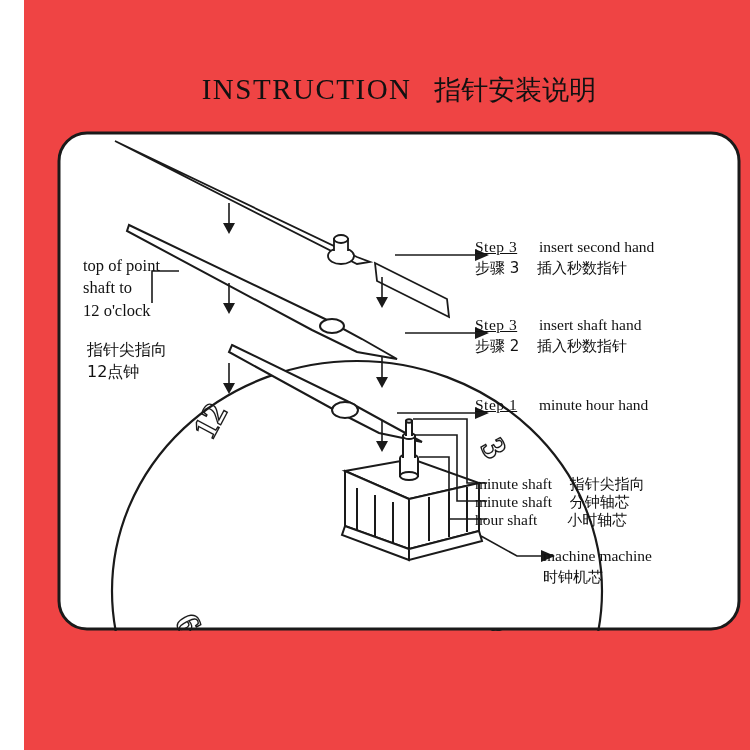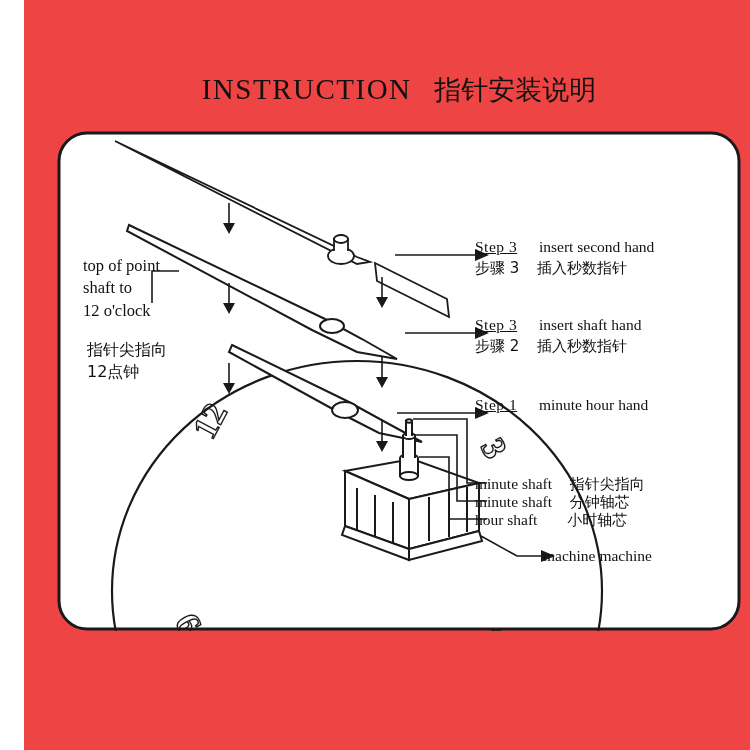--- a/index.html
+++ b/index.html
@@ -198,20 +198,21 @@
       <span class="cn">小时轴芯</span>
     </div>
     <div class="lbl" style="left:418px; top:361px;">
       <span>minute shaft</span>
       <span class="sp" style="width:10px"></span>
       <span class="cn">分钟轴芯</span>
     </div>
 
     <div class="lbl" style="left:486px; top:415px;">
       <div>machine machine</div>
+      <div class="cn">时钟机芯</div>
     </div>
 
     <div class="lbl bigger" style="left:26px; top:124px;">
       <div>top of point</div>
       <div>shaft to</div>
       <div>12 o'clock</div>
     </div>
 
     <div class="lbl bigger" style="left:30px; top:208px;">
       <div class="cn">指针尖指向</div>

